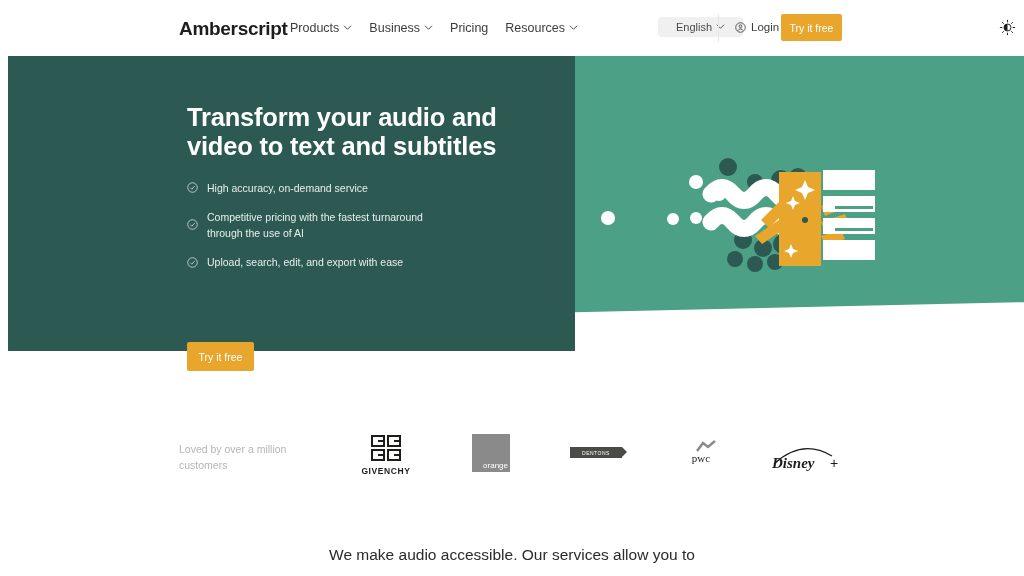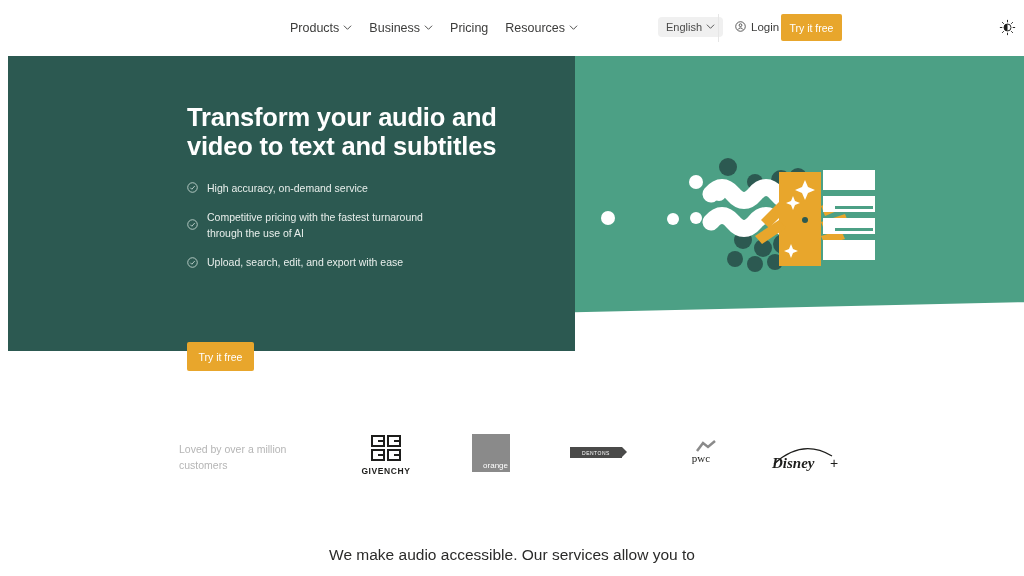--- a/index.html
+++ b/index.html
@@ -23,30 +23,30 @@
   .nav-item {
     display:flex; align-items:center; gap:4px;
     font-size:12.5px; color:#3c3c3b; cursor:pointer; white-space:nowrap;
   }
   .chev { display:inline-block; width:9px; height:9px; position:relative; top:-1px; }
   .chev svg { display:block; }
 
   .lang {
     position:absolute; left:658px; top:17px;
     background:#f0f0f0; border-radius:4px;
-    padding:4px 8px; display:flex; align-items:center; gap:4px;
+    padding:4px 18px; display:flex; align-items:center; gap:4px;
     font-size:11px; color:#4a4a49; cursor:pointer;
   }
   .hdr-divider {
     position:absolute; left:718px; top:14px; width:1px; height:28px;
     background:#e6e6e6;
   }
   .login {
     position:absolute; left:735px; top:21px;
-    display:flex; align-items:flex-start; gap:5px;
+    display:flex; align-items:flex-end; gap:5px;
     font-size:11.5px; color:#3c3c3b; cursor:pointer;
   }
   .usericon { width:11px; height:11px; display:block; }
   .btn-orange {
     background:#E8A62C; color:#ffffff; border:none;
     font-family:"Liberation Sans", sans-serif;
     cursor:pointer; text-align:center;
   }
   .hdr-cta {
     position:absolute; left:781px; top:14px;
@@ -134,20 +134,21 @@
     line-height:1.35;
   }
 </style>
 </head>
 <body>
 
 <div class="page">
 
   <header class="header">
 
+    <div class="logo">Amberscript</div>
 
     <nav class="nav">
       <div class="nav-item">
         <span>Products</span>
         <span class="chev">
           <svg viewBox="0 0 10 10" width="9" height="9">
               <path d="M1 3 L5 7 L9 3" stroke="#3c3c3b" stroke-width="1" fill="none"></path>
             </svg>
         </span>
       </div>

